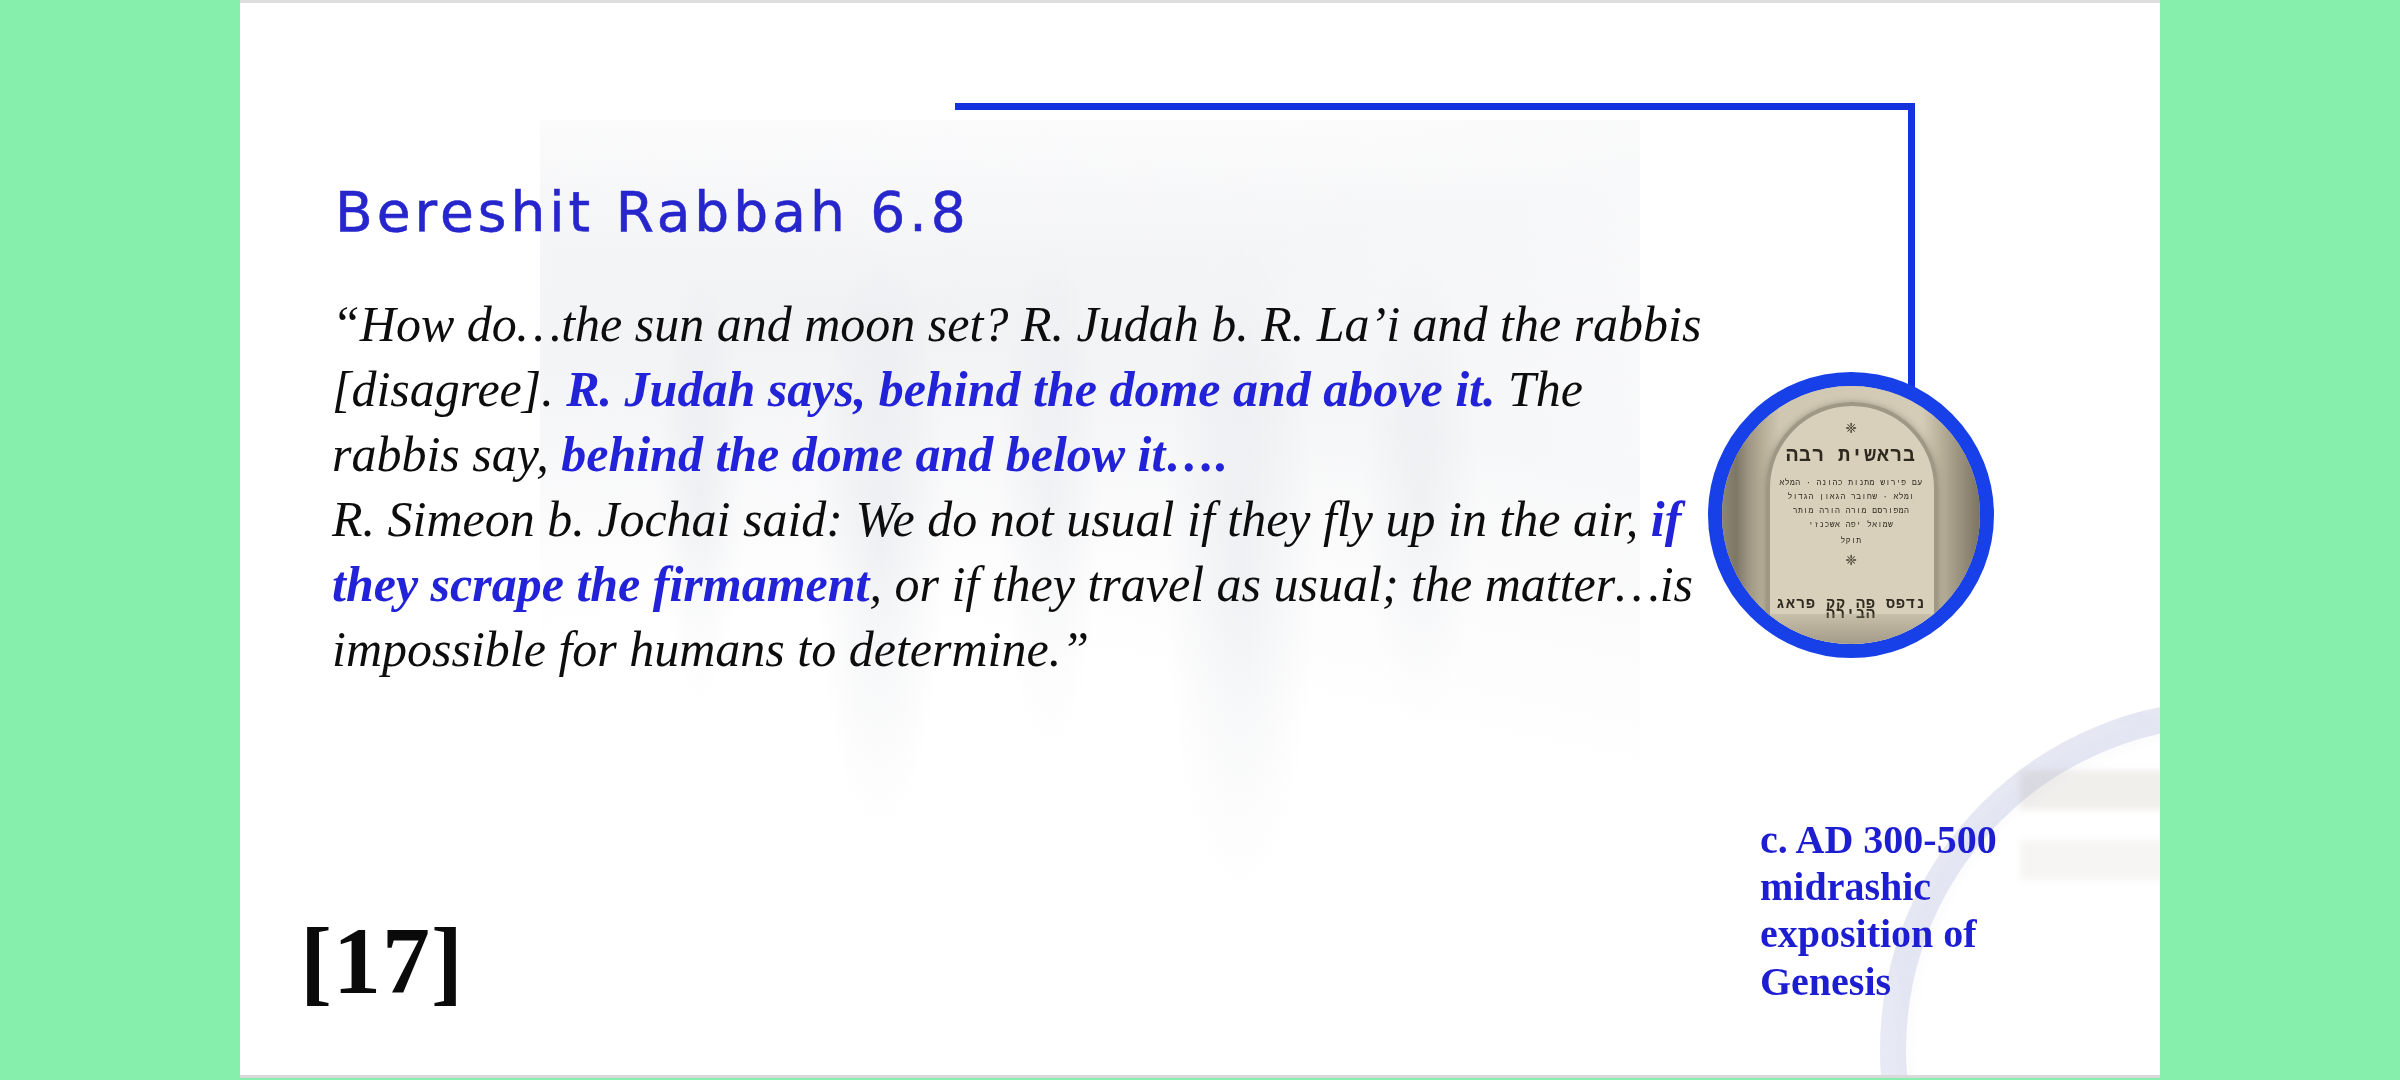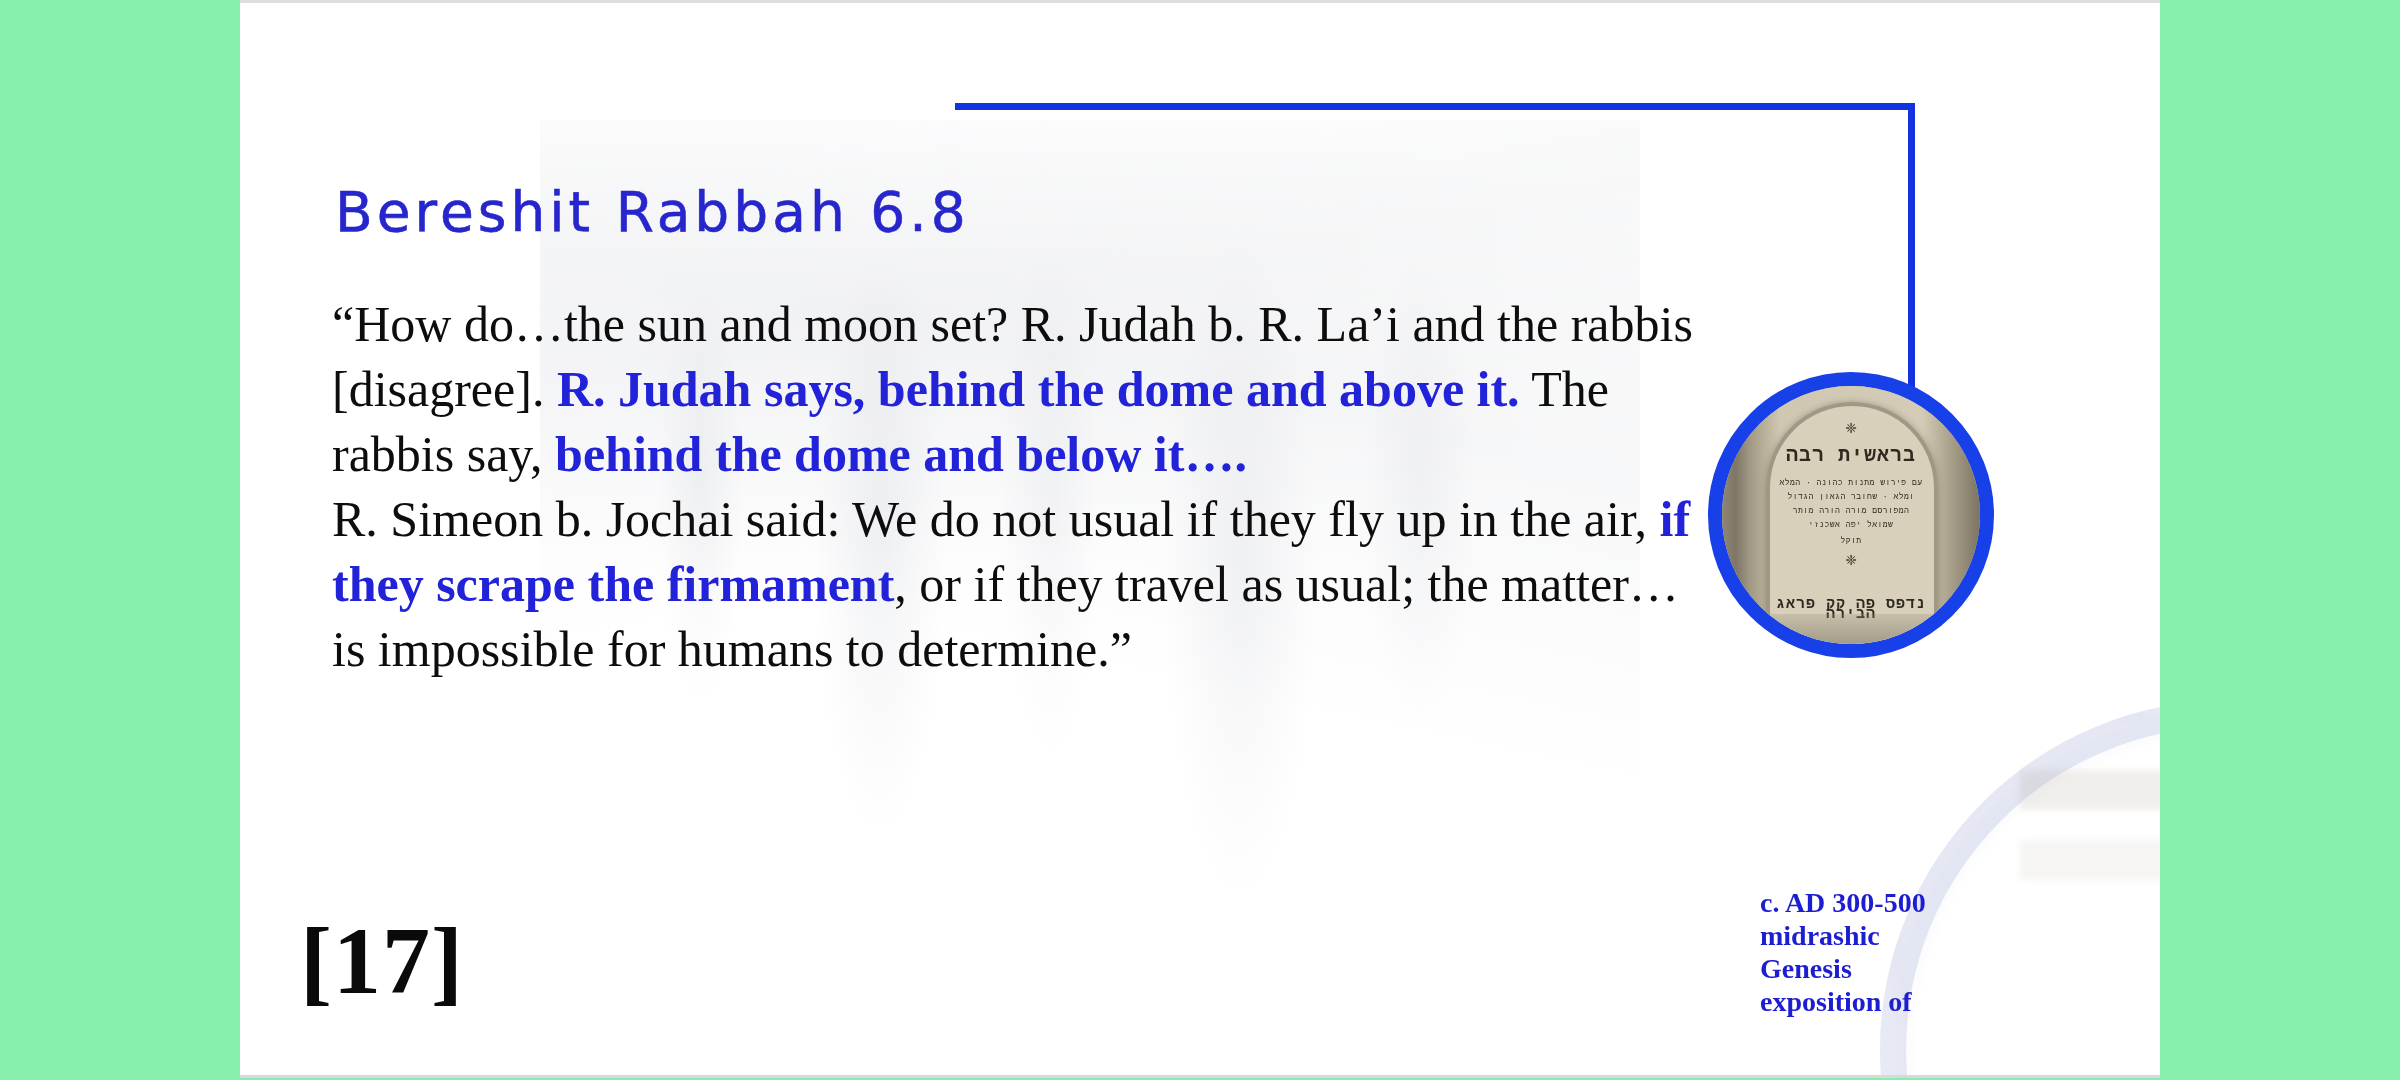--- a/index.html
+++ b/index.html
@@ -106,20 +106,21 @@
   
   #quote {
     position: absolute;
     left: 92px;
     top: 292px;
     width: 1380px;
     font-family: "Liberation Serif", serif;
     font-size: 50px;
     line-height: 1.30;
     color: #0d0d0d;
+    font-style: italic;
   }
   #quote .hl {
     color: #2222d8;
     font-weight: 700;
   }
   #quote .para {
     display: block;
   }
 
   
@@ -183,24 +184,24 @@
   #photo-bottom-band {
     position: absolute;
     left: 0; right: 0; bottom: 0; height: 30px;
     background: linear-gradient(to bottom, rgba(150,142,122,0.25), rgba(120,112,94,0.55));
   }
 
   
   #caption {
     position: absolute;
     left: 1520px;
-    top: 886px;
+    top: 816px;
     width: 290px;
     font-family: "Liberation Serif", serif;
-    font-size: 28px;
+    font-size: 40px;
     font-weight: 700;
     line-height: 1.18;
     color: #1d1dd2;
   }
 </style>
 </head>
 <body>
 
 <div id="root">
 
@@ -248,20 +249,20 @@
         <div class="heb mid" style="top:210px;">נדפס פה קק פראג</div>
         <div class="heb mid" style="top:220px;">הבירה</div>
 
         <div id="photo-bottom-band"></div>
       </div>
     </div>
 
     <div id="caption">
       <div>c. AD 300-500</div>
       <div>midrashic</div>
+      <div>exposition of</div>
       <div>Genesis</div>
-      <div>exposition of</div>
     </div>
 
     <div id="slide-bottom-edge"></div>
   </div>
 
 </div>
 
 </body></html>

